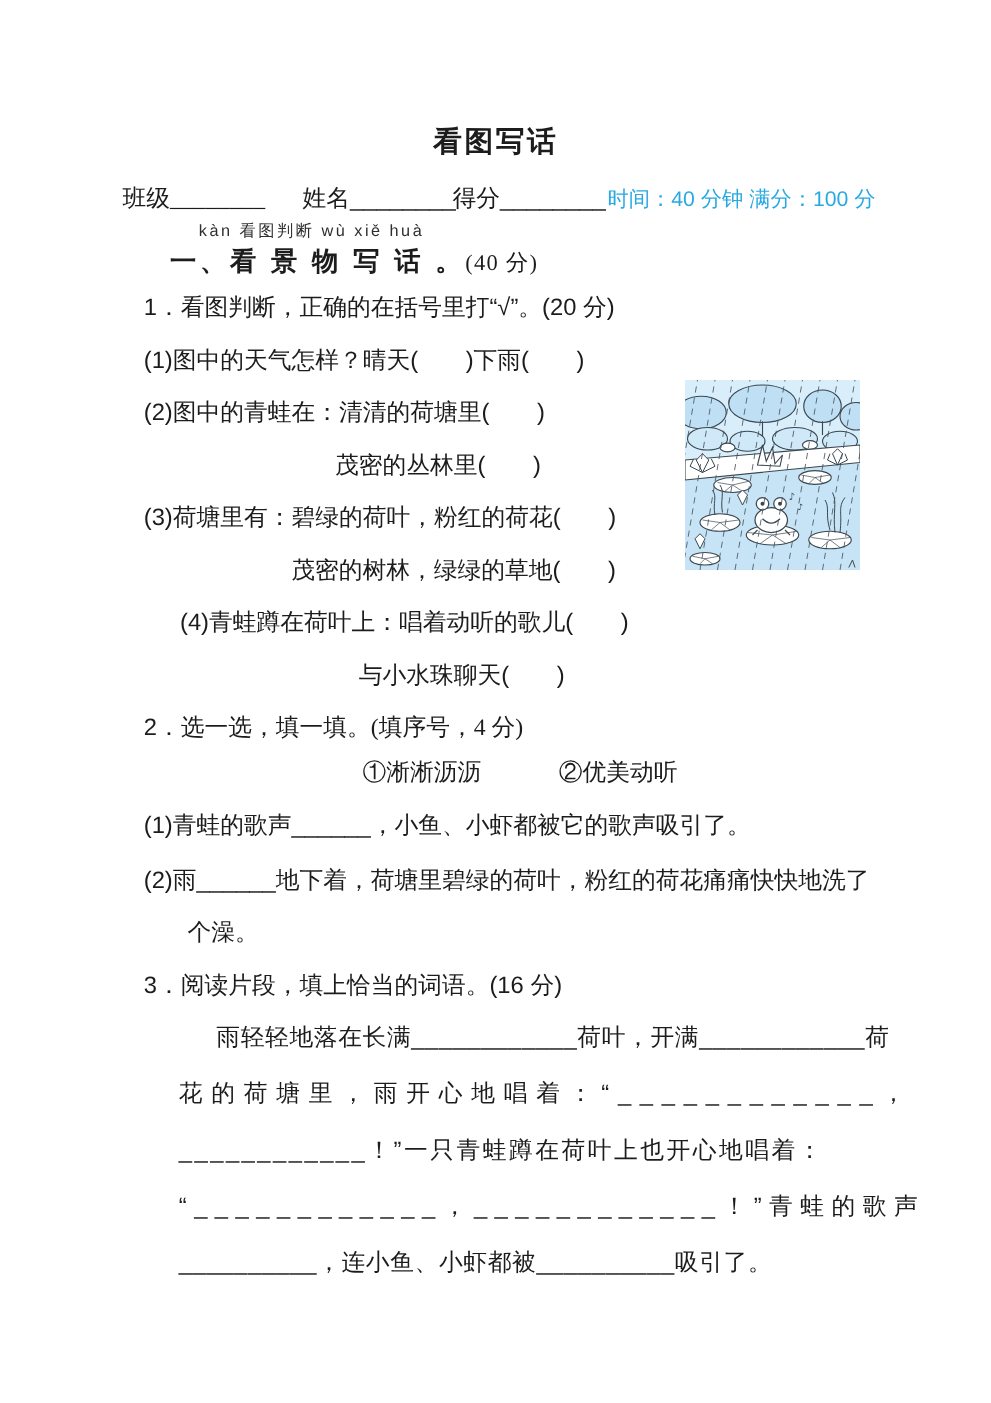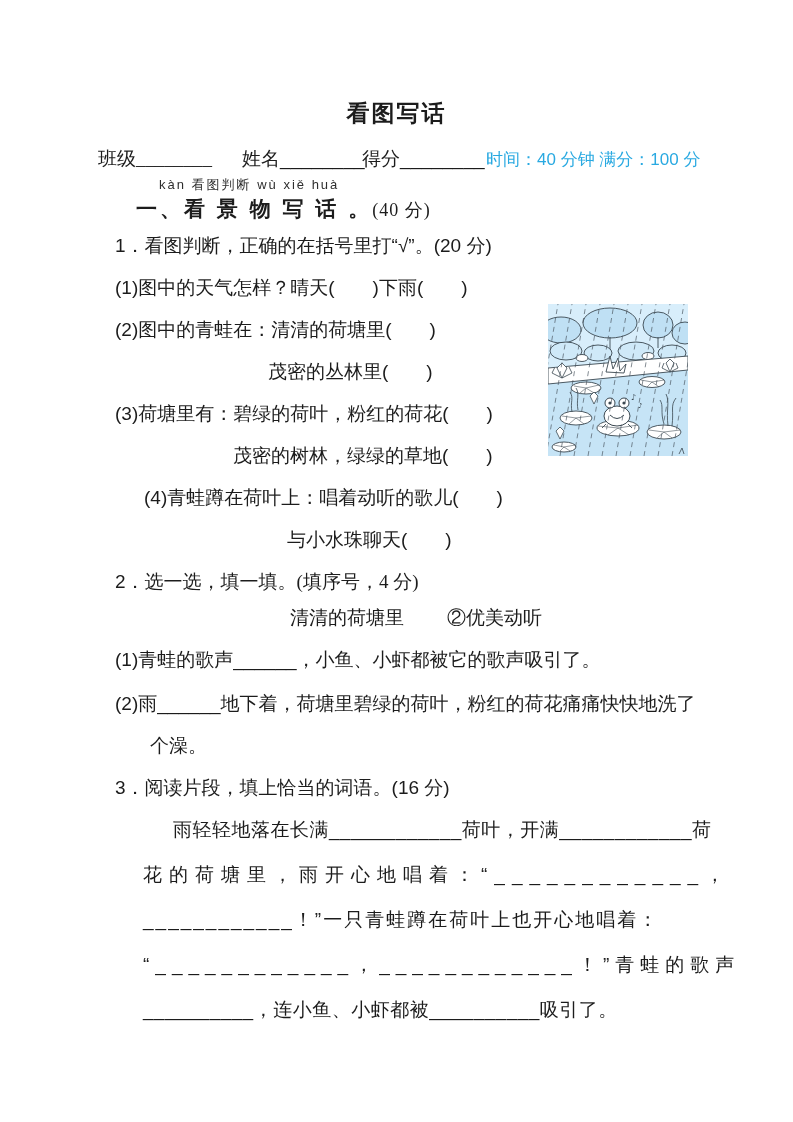--- a/index.html
+++ b/index.html
@@ -38,21 +38,21 @@
   <div class="abs line" style="left:115px;top:233px;">1．看图判断，正确的在括号里打“√”。(20 分)</div>
   <div class="abs line" style="left:115px;top:275px;">(1)图中的天气怎样？晴天(　　)下雨(　　)</div>
   <div class="abs line" style="left:115px;top:317px;">(2)图中的青蛙在：清清的荷塘里(　　)</div>
   <div class="abs line" style="left:268px;top:359px;">茂密的丛林里(　　)</div>
   <div class="abs line" style="left:115px;top:401px;">(3)荷塘里有：碧绿的荷叶，粉红的荷花(　　)</div>
   <div class="abs line" style="left:233px;top:443px;">茂密的树林，绿绿的草地(　　)</div>
   <div class="abs line" style="left:115px;top:485px;margin-left:29px;">(4)青蛙蹲在荷叶上：唱着动听的歌儿(　　)</div>
   <div class="abs line" style="left:287px;top:527px;">与小水珠聊天(　　)</div>
 
   <div class="abs line" style="left:115px;top:569px;"><span>2．选一选，填一填。</span><span class="kai">(填序号，4 分)</span></div>
-  <div class="abs line kai" style="left:290px;top:605px;">清清的荷塘里</div>
+  <div class="abs line kai" style="left:290px;top:605px;">①淅淅沥沥</div>
   <div class="abs line kai" style="left:447px;top:605px;">②优美动听</div>
   <div class="abs line" style="left:115px;top:647px;">(1)青蛙的歌声______，小鱼、小虾都被它的歌声吸引了。</div>
   <div class="abs line" style="left:115px;top:691px;">(2)雨______地下着，荷塘里碧绿的荷叶，粉红的荷花痛痛快快地洗了</div>
   <div class="abs line" style="left:150px;top:733px;">个澡。</div>
 
   <div class="abs line" style="left:115px;top:775px;">3．阅读片段，填上恰当的词语。(16 分)</div>
   <div class="abs line ls7" style="left:143px;top:862px;">花的荷塘里，雨开心地唱着：“____________，</div>
   <div class="abs line ls05" style="left:173px;top:817px;">雨轻轻地落在长满____________荷叶，开满____________荷</div>
   <div class="abs line ls2" style="left:143px;top:907px;">____________！”一只青蛙蹲在荷叶上也开心地唱着：</div>
   <div class="abs line ls6" style="left:143px;top:952px;">“____________，____________！”青蛙的歌声</div>

